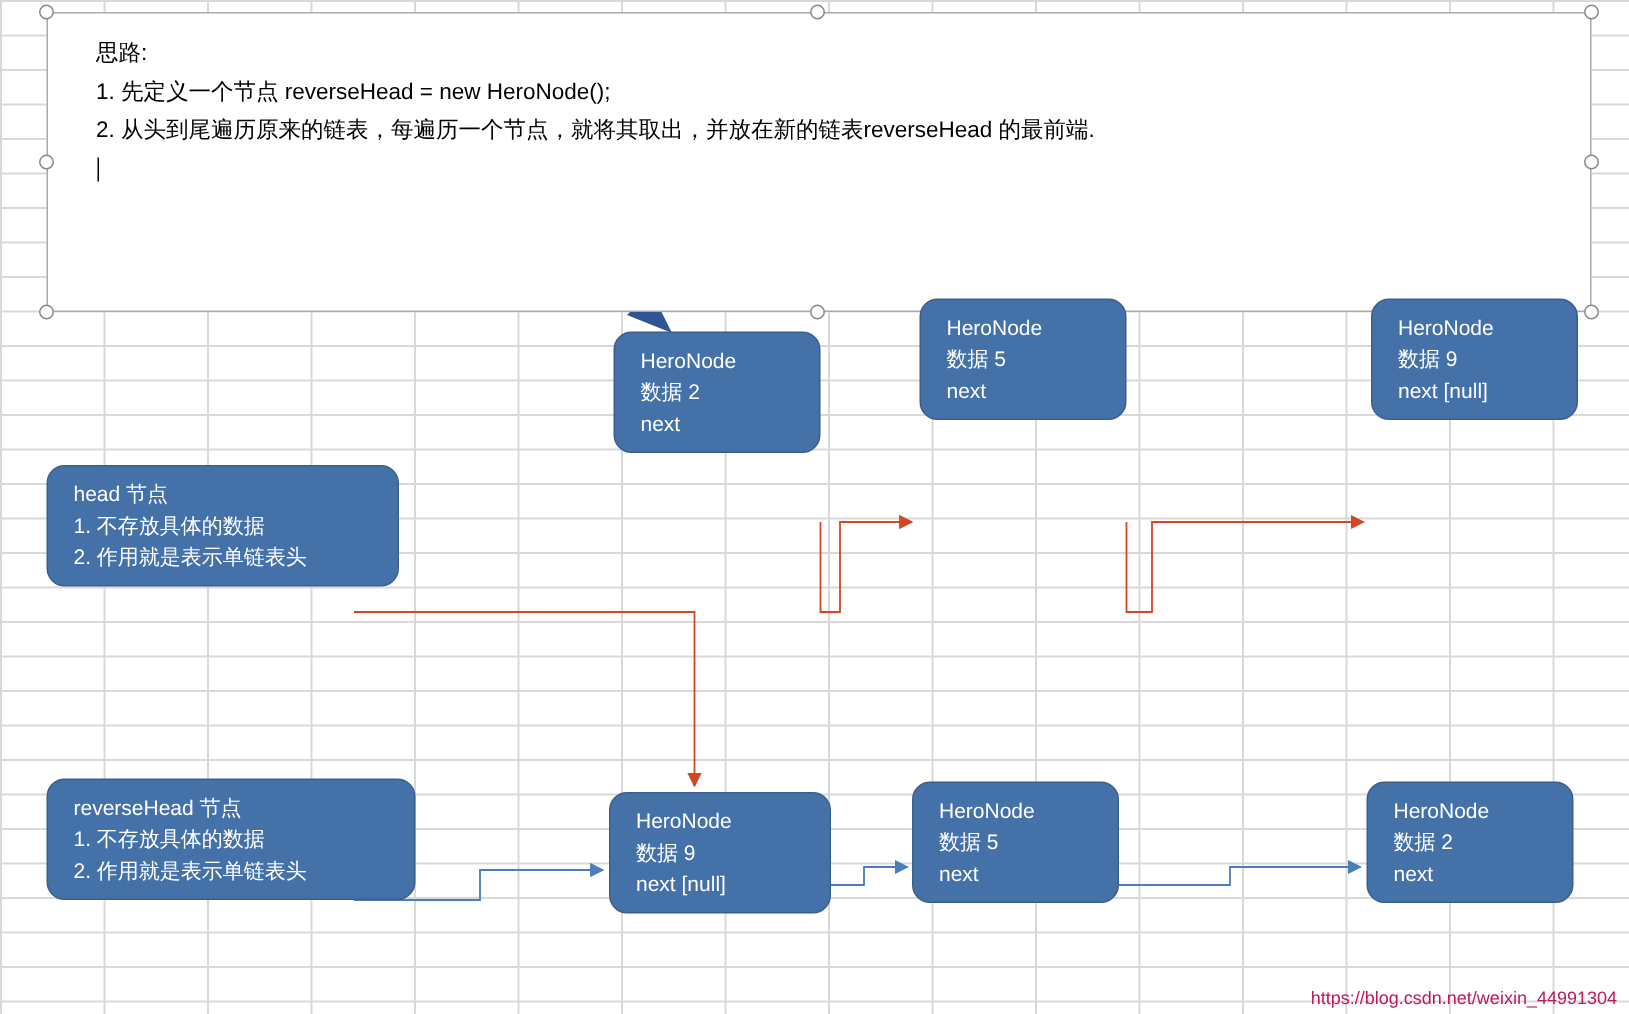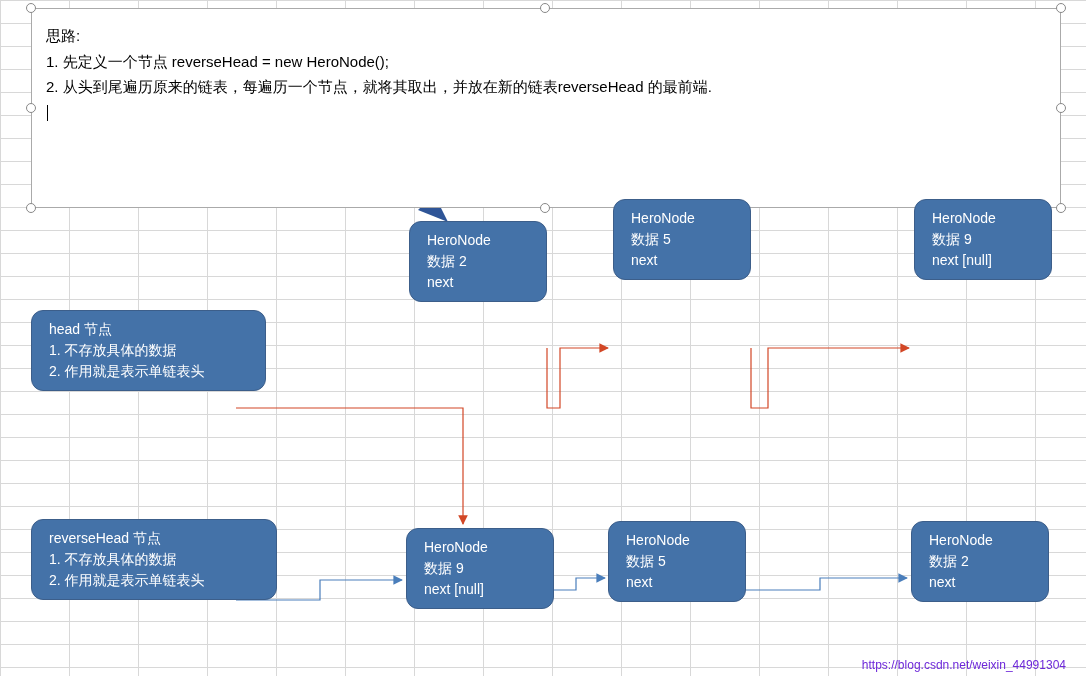--- a/index.html
+++ b/index.html
@@ -24,21 +24,21 @@
     z-index: 0;
   }
   .textbox {
     position: absolute;
     left: 31px;
     top: 8px;
     width: 1030px;
     height: 200px;
     border: 1px solid #aaa;
     background: #fff;
-    padding: 14px 14px;
+    padding: 14px 32px;
     line-height: 1.7;
     font-size: 15px;
     z-index: 2;
   }
   .textbox .title { display: block; }
   .cursor {
     display: inline-block;
     width: 1px;
     height: 16px;
     background: #000;
@@ -69,23 +69,23 @@
   .svglayer {
     position: absolute;
     inset: 0;
     width: 1086px;
     height: 676px;
     z-index: 1;
     pointer-events: none;
   }
   .watermark {
     position: absolute;
-    right: 20px;
+    right: 8px;
     bottom: 4px;
-    color: #6d28d9;
+    color: #be185d;
     font-size: 12px;
     z-index: 4;
   }
 </style>
 </head>
 <body>
 
 <div class="grid"></div>
 
 <div class="textbox">

